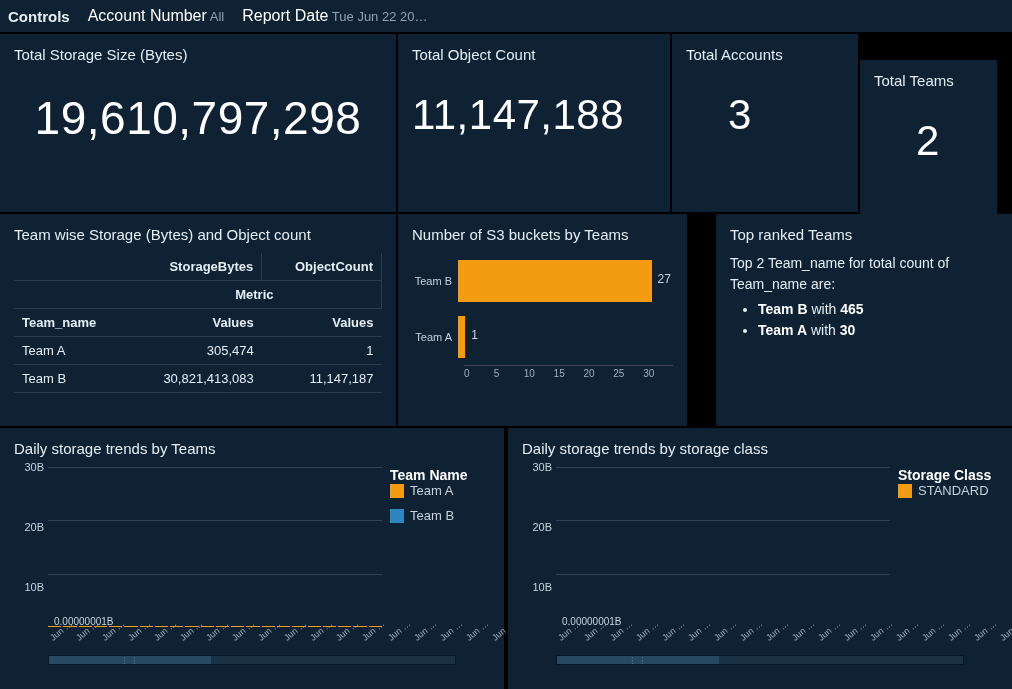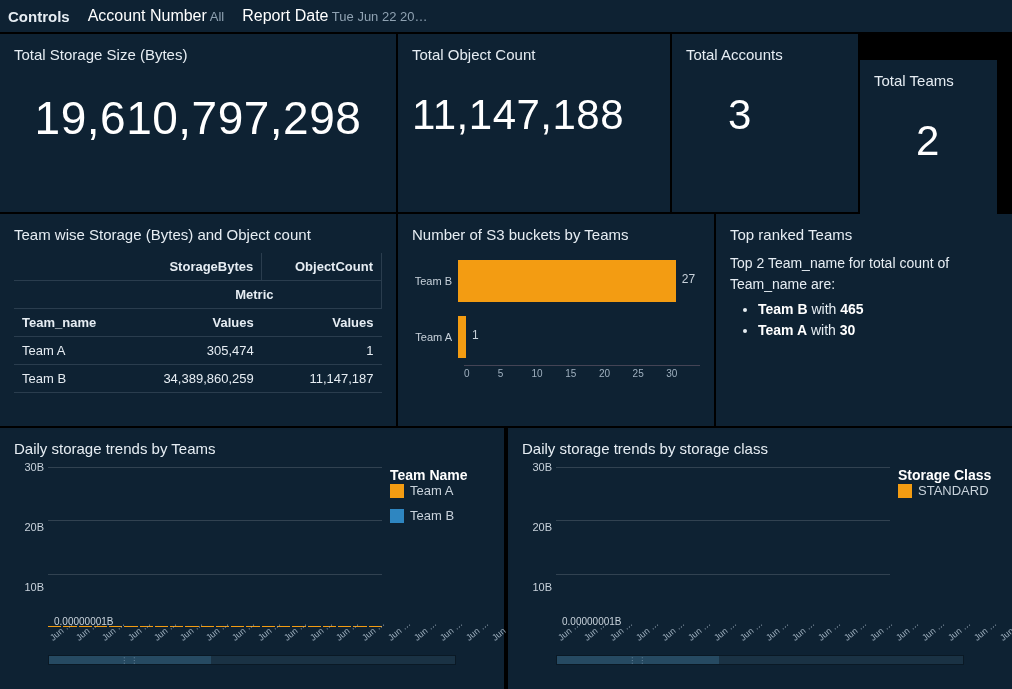--- a/index.html
+++ b/index.html
@@ -38,21 +38,21 @@
   }
   .kpi1 { left:0; top:34px; width:396px; height:178px; }
   .kpi1 .value { font-size: 46px; text-align: center; }
   .kpi2 { left:398px; top:34px; width:272px; height:178px; }
   .kpi3 { left:672px; top:34px; width:186px; height:178px; }
   .kpi4 { left:860px; top:34px; width:137px; height:178px;margin-top:26px; }
   .kpi3 .value, .kpi4 .value { padding-left: 42px; }
 
   
   .row2a { left:0; top:214px; width:396px; height:212px; padding: 12px 14px;}
-  .row2b { left:398px; top:214px; width:316px; height:212px; padding: 12px 14px 12px 14px;}
+  .row2b { left:398px; top:214px; width:289px; height:212px; padding: 12px 14px 12px 14px;}
   .row2c { left:716px; top:214px; width:296px; height:212px; padding: 12px 14px;}
 
   .section-title { font-size: 15px; font-weight: 400; color: #e6edf3; margin-bottom: 10px;}
 
   
   .metric-table { width: 100%; border-collapse: collapse; font-size: 13px; }
   .metric-table th, .metric-table td {
     border-bottom: 1px solid #2a3d4e;
     padding: 6px 8px;
     text-align: right;
@@ -164,21 +164,21 @@
       <th>Values</th>
       <th>Values</th>
     </tr>
     <tr>
       <td class="left">Team A</td>
       <td>305,474</td>
       <td>1</td>
     </tr>
     <tr>
       <td class="left">Team B</td>
-      <td>34,389,860,259</td>
+      <td>30,821,413,083</td>
       <td>11,147,187</td>
     </tr>
   </tbody>
     </table>
 </div>
 
 <div class="panel row2b">
   <div class="section-title">Number of S3 buckets by Teams</div>
   <div class="bucket-chart" id="bucket-chart">
       <div class="bucket-row">

